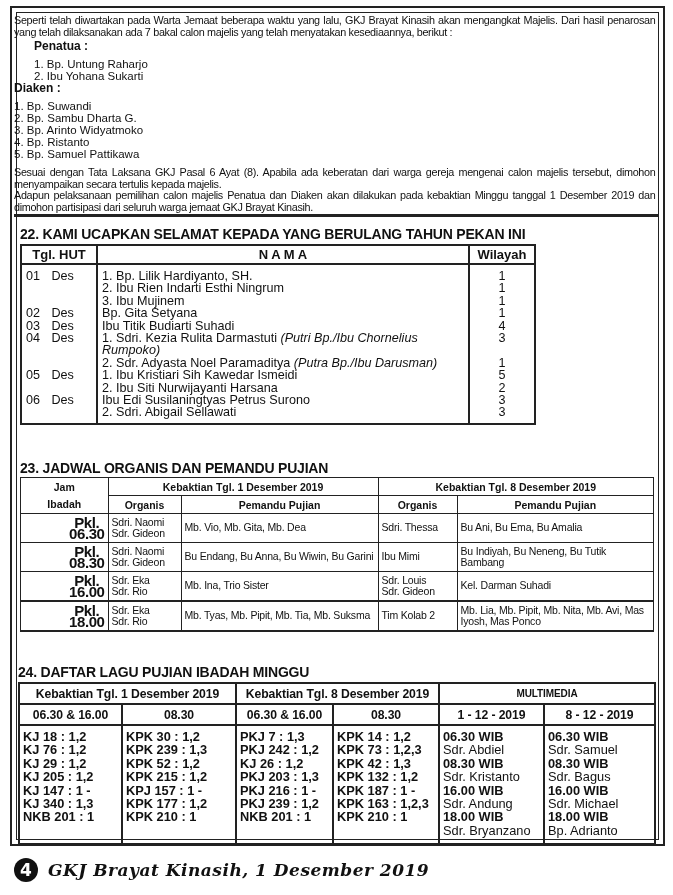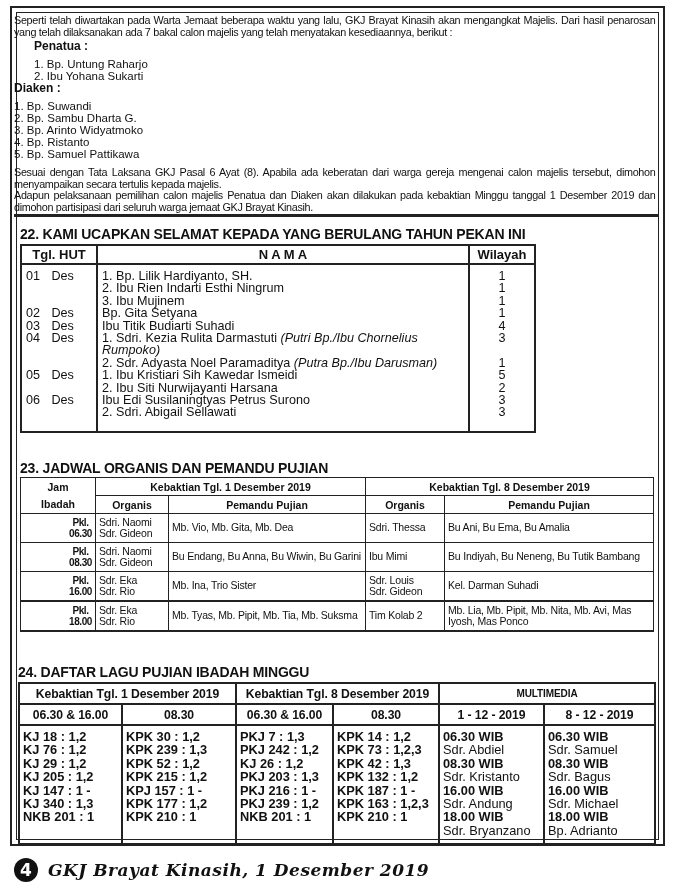--- a/index.html
+++ b/index.html
@@ -13,30 +13,30 @@
   .para { font-size:11.4px; line-height:11.6px; text-align:justify; letter-spacing:-0.35px; transform:scaleX(0.95); transform-origin:left; width:105%; }
   .cand-wrap { display:flex; margin-top:2px;flex-direction:column; }
   .cand-col { font-size:11.5px; line-height:12px; }
   .cand-col .head { font-weight:bold; font-size:12px; margin-bottom:6px; }
   .sec22 { position:absolute; left:20px; top:226px; width:632px; }
   table { border-collapse:collapse; }
   .t22 { width:516px; margin-top:2px; font-size:13px; }
   .t22 th { border:2px solid #222; font-weight:bold; font-size:13px; padding:1px 3px; }
   .t22 td { border-left:2px solid #222; border-right:2px solid #222; vertical-align:top; line-height:12.4px; padding:0 4px; font-size:12.6px; }
   .t22 tbody tr:first-child td { padding-top:5px; }
-  .t22 tbody tr:last-child td { border-bottom:2px solid #222; padding-bottom:12px; }
+  .t22 tbody tr:last-child td { border-bottom:2px solid #222; padding-bottom:4px; }
   .t22 .w { text-align:center; }
   .t22 .date span { display:inline-block; width:22px; }
   .it { font-style:italic; }
   .sec23 { position:absolute; left:20px; top:460px; width:634px; }
   .t23 { width:634px; margin-top:1px; font-size:10.5px; }
   .t23 th, .t23 td { border:1px solid #222; padding:0 3px; }
   .t23 th { font-weight:bold; font-size:10.5px; height:17px; }
   .t23 td { height:28px; line-height:11.5px; font-size:10.5px; letter-spacing:-0.2px; }
-  .t23 .jam { font-weight:bold; font-size:10px; text-align:center; letter-spacing:-0.4px;padding-left:48px; }
+  .t23 .jam { font-weight:bold; font-size:15px; text-align:center; letter-spacing:-0.4px;padding-left:48px; }
   .t23 tbody tr:last-child td { border-top:2px solid #222; border-bottom:2px solid #222; }
   .sec24 { position:absolute; left:18px; top:664px; width:638px; }
   .t24 { width:638px; margin-top:2px; }
   .t24 th { border:2px solid #222; font-weight:bold; font-size:12.2px; height:19px; padding:0 2px; letter-spacing:-0.1px; }
   .t24 th.mm { font-size:10px; }
   .t24 td { border:2px solid #222; vertical-align:top; padding:4px 3px 6px 3px; font-weight:bold; font-size:12.8px; line-height:13.4px;margin-left:16px; }
   .t24 td .norm { font-weight:normal; }
   .footer { position:absolute; left:14px; top:858px; display:flex; align-items:center; }
   .pg { width:24px; height:24px; border-radius:50%; background:#111; color:#fff; font-weight:bold; font-size:17px; display:flex; align-items:center; justify-content:center; font-family:"DejaVu Sans", sans-serif; }
   .footer-text { margin-left:10px; font-family:"DejaVu Serif", serif; font-style:italic; font-weight:bold; font-size:17px; letter-spacing:0.5px; }

